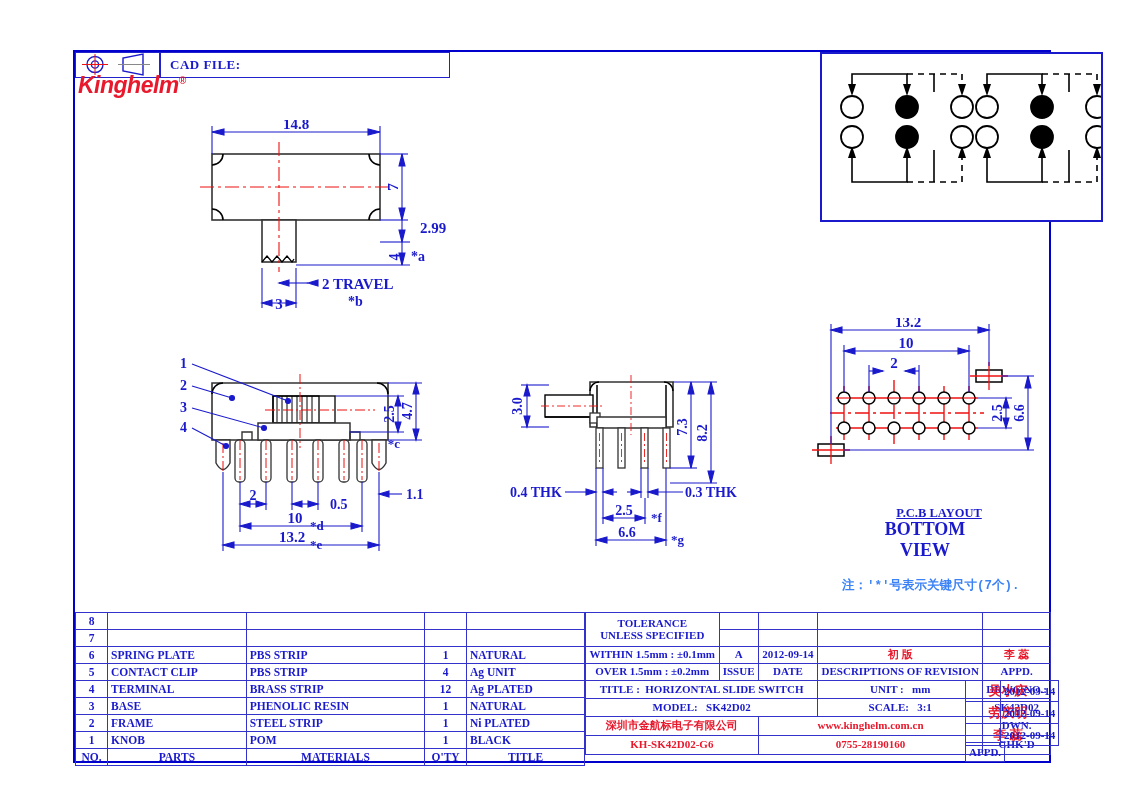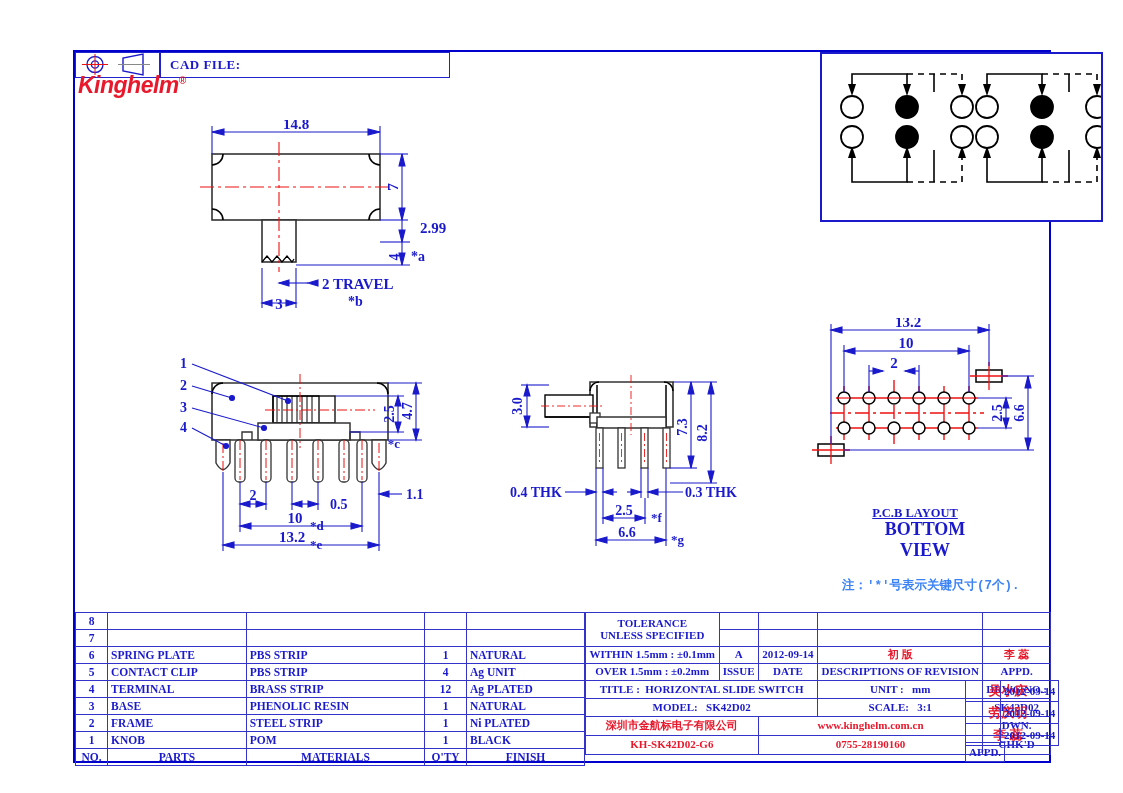--- a/index.html
+++ b/index.html
@@ -538,21 +538,21 @@
     <g stroke="#1a1acc" stroke-width="1.1" fill="#1a1acc">
       <line x1="228" y1="58" x2="228" y2="132"></line>
       <polygon points="228,58 225,70 231,70"></polygon>
       <polygon points="228,132 225,120 231,120"></polygon>
       <line x1="202" y1="58" x2="234" y2="58"></line>
       <line x1="44" y1="132" x2="234" y2="132"></line>
     </g>
     <text x="224" y="95" font-family="Liberation Serif, serif" font-size="14" font-weight="bold" fill="#1a1acc" text-anchor="middle" transform="rotate(-90 224 95)">6.6</text>
   </svg>
 
-  <div class="drawlabel" style="left:855px;top:506px;width:120px;font-size:12.5px;">P.C.B  LAYOUT</div>
+  <div class="drawlabel" style="left:879px;top:506px;width:120px;font-size:12.5px;">P.C.B  LAYOUT</div>
   <div class="drawlabel" style="left:865px;top:519px;width:120px;font-size:18px;text-decoration:none;">BOTTOM  VIEW</div>
 
   <div class="note-cn">注：'*'号表示关键尺寸(7个).</div>
 
   <table class="tbl" id="parts-table">
     <tbody>
       <tr>
         <td class="c-no">8</td>
         <td class="c-part"></td>
         <td class="c-mat"></td>
@@ -606,21 +606,21 @@
         <td class="c-part">KNOB</td>
         <td class="c-mat">POM</td>
         <td class="c-qty">1</td>
         <td class="c-fin">BLACK</td>
       </tr>
       <tr class="hdr">
         <td class="c-no">NO.</td>
         <td class="c-part">PARTS</td>
         <td class="c-mat">MATERIALS</td>
         <td class="c-qty">Q'TY</td>
-        <td class="c-fin">FINISH</td>
+        <td class="c-fin">TITLE</td>
       </tr>
     </tbody>
   </table>
 
   <table class="tbl" id="title-block">
     <tbody>
       <tr>
         <td rowspan="2" style="width:140px;height:32px;">
           <div>TOLERANCE</div>
           <div>UNLESS   SPECIFIED</div>

